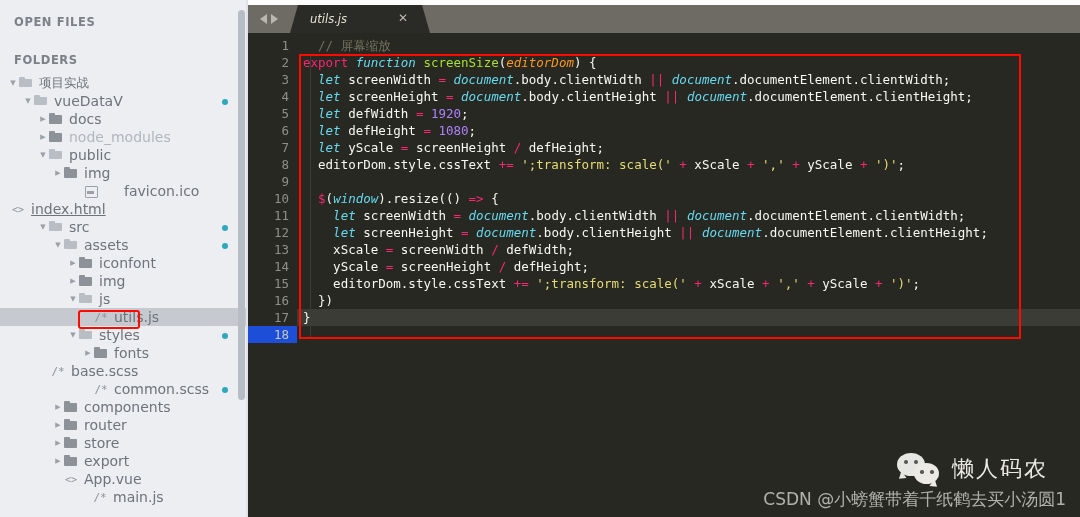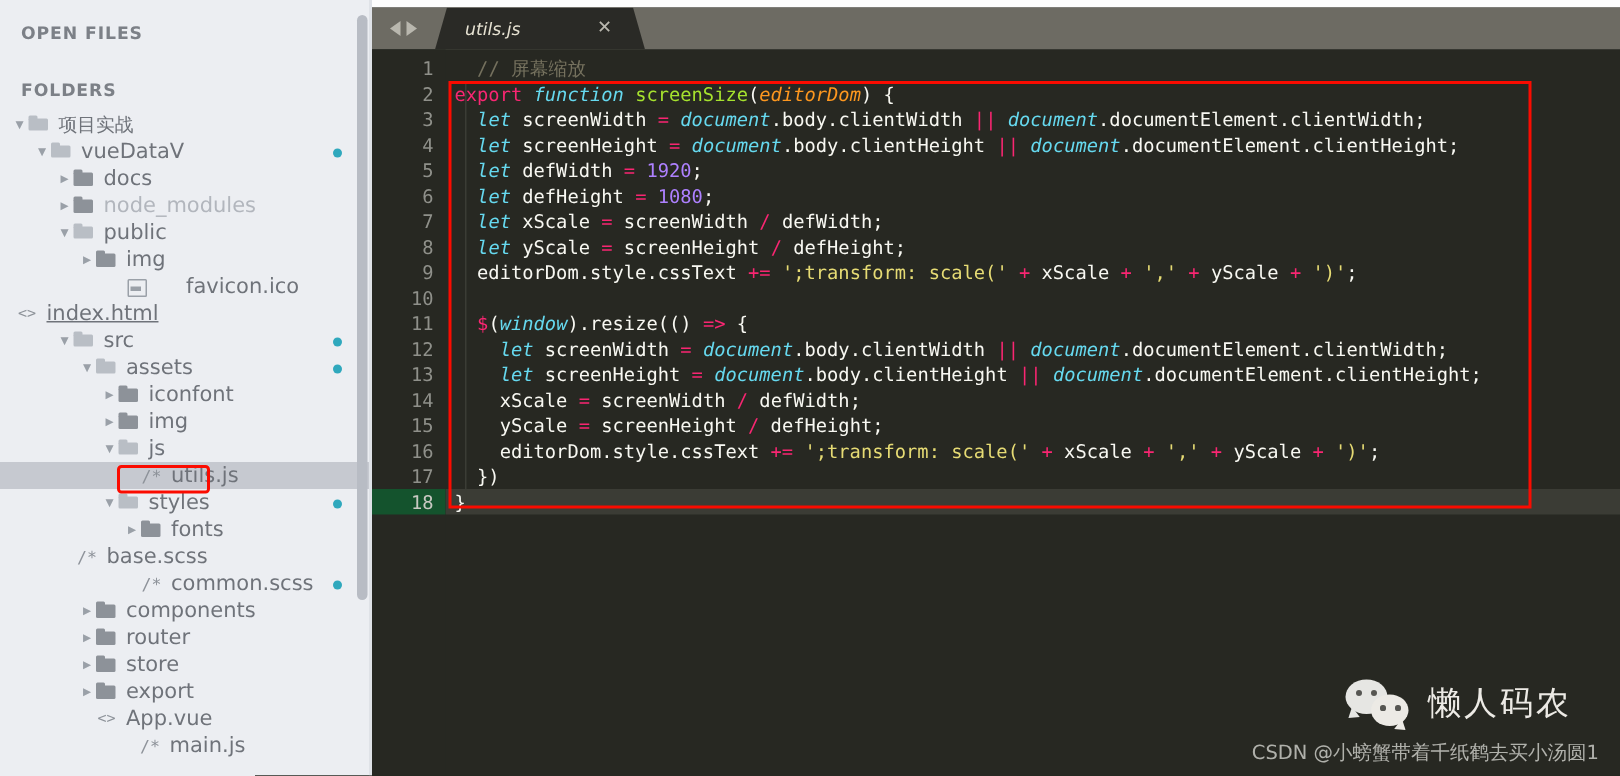--- a/index.html
+++ b/index.html
@@ -137,21 +137,21 @@
     font-size: 12.5px;
   }
   #gutter {
     width: 49px; flex: 0 0 49px; padding-top: 4px;
     background: #272822; position: relative;
   }
   .lnum {
     height: 17px; line-height: 17px; text-align: right;
     padding-right: 8px; color: #8f908a; font-size: 12.5px;
   }
-  .lnum.active { background: #14532d; color: #c8c8c2; }
+  .lnum.active { background: #1d4ed8; color: #c8c8c2; }
   #code {
     flex: 1; padding-top: 4px; position: relative; overflow: hidden;
   }
   .cl { height: 17px; line-height: 17px; white-space: pre; padding-left: 6px; }
   .cl.active-line { background: #3b3c35; }
   
   .t-com { color: #75715e; }
   .t-kw  { color: #f92672; }
   .t-kw2 { color: #66d9ef; font-style: italic; }
   .t-fn  { color: #a6e22e; }
@@ -206,21 +206,21 @@
   #wechat-icon .e1 { left: 7px;  top: 7px; }
   #wechat-icon .e2 { left: 17px; top: 7px; }
   #wechat-icon .e3 { left: 23px; top: 17px; width: 3.5px; height: 3.5px; }
   #wechat-icon .e4 { left: 33px; top: 17px; width: 3.5px; height: 3.5px; }
   #wechat-name {
     font-size: 22px; color: #eceae5; letter-spacing: 2px;
     font-family: "DejaVu Sans", sans-serif;
   }
   #csdn-watermark {
     position: absolute; right: 14px; bottom: 6px;
-    font-size: 13px; color: #c9c9c4; opacity: .85;
+    font-size: 17px; color: #c9c9c4; opacity: .85;
     font-family: "DejaVu Sans", sans-serif; white-space: nowrap;
   }
 </style>
 </head>
 <body>
 
 <div id="app">
 
   <div id="sidebar">
     <div class="side-heading" id="open-files-heading">OPEN FILES</div>
@@ -395,21 +395,20 @@
           <div class="lnum active">18</div>
         </div>
       <div id="code">
         <div id="indent-guide"></div>
       <div class="cl"><span class="t-plain">  </span><span class="t-com">// 屏幕缩放</span></div>
           <div class="cl"><span class="t-kw">export </span><span class="t-kw2">function </span><span class="t-fn">screenSize</span><span class="t-plain">(</span><span class="t-par">editorDom</span><span class="t-plain">) {</span></div>
           <div class="cl"><span class="t-plain">  </span><span class="t-kw2">let</span><span class="t-plain"> screenWidth </span><span class="t-op">=</span><span class="t-plain"> </span><span class="t-obj">document</span><span class="t-plain">.body.clientWidth </span><span class="t-op">||</span><span class="t-plain"> </span><span class="t-obj">document</span><span class="t-plain">.documentElement.clientWidth;</span></div>
           <div class="cl"><span class="t-plain">  </span><span class="t-kw2">let</span><span class="t-plain"> screenHeight </span><span class="t-op">=</span><span class="t-plain"> </span><span class="t-obj">document</span><span class="t-plain">.body.clientHeight </span><span class="t-op">||</span><span class="t-plain"> </span><span class="t-obj">document</span><span class="t-plain">.documentElement.clientHeight;</span></div>
           <div class="cl"><span class="t-plain">  </span><span class="t-kw2">let</span><span class="t-plain"> defWidth </span><span class="t-op">=</span><span class="t-plain"> </span><span class="t-num">1920</span><span class="t-plain">;</span></div>
           <div class="cl"><span class="t-plain">  </span><span class="t-kw2">let</span><span class="t-plain"> defHeight </span><span class="t-op">=</span><span class="t-plain"> </span><span class="t-num">1080</span><span class="t-plain">;</span></div>
-          <div class="cl"><span class="t-plain">  </span><span class="t-kw2">let</span><span class="t-plain"> xScale </span><span class="t-op">=</span><span class="t-plain"> screenWidth </span><span class="t-op">/</span><span class="t-plain"> defWidth;</span></div>
           <div class="cl"><span class="t-plain">  </span><span class="t-kw2">let</span><span class="t-plain"> yScale </span><span class="t-op">=</span><span class="t-plain"> screenHeight </span><span class="t-op">/</span><span class="t-plain"> defHeight;</span></div>
           <div class="cl"><span class="t-plain">  editorDom.style.cssText </span><span class="t-op">+=</span><span class="t-plain"> </span><span class="t-str">';transform: scale('</span><span class="t-op"> + </span><span class="t-plain">xScale</span><span class="t-op"> + </span><span class="t-str">','</span><span class="t-op"> + </span><span class="t-plain">yScale</span><span class="t-op"> + </span><span class="t-str">')'</span><span class="t-plain">;</span></div>
           <div class="cl"><span class="t-plain"></span></div>
           <div class="cl"><span class="t-plain">  </span><span class="t-kw">$</span><span class="t-plain">(</span><span class="t-obj">window</span><span class="t-plain">).resize(() </span><span class="t-op">=&gt;</span><span class="t-plain"> {</span></div>
           <div class="cl"><span class="t-plain">    </span><span class="t-kw2">let</span><span class="t-plain"> screenWidth </span><span class="t-op">=</span><span class="t-plain"> </span><span class="t-obj">document</span><span class="t-plain">.body.clientWidth </span><span class="t-op">||</span><span class="t-plain"> </span><span class="t-obj">document</span><span class="t-plain">.documentElement.clientWidth;</span></div>
           <div class="cl"><span class="t-plain">    </span><span class="t-kw2">let</span><span class="t-plain"> screenHeight </span><span class="t-op">=</span><span class="t-plain"> </span><span class="t-obj">document</span><span class="t-plain">.body.clientHeight </span><span class="t-op">||</span><span class="t-plain"> </span><span class="t-obj">document</span><span class="t-plain">.documentElement.clientHeight;</span></div>
           <div class="cl"><span class="t-plain">    xScale </span><span class="t-op">=</span><span class="t-plain"> screenWidth </span><span class="t-op">/</span><span class="t-plain"> defWidth;</span></div>
           <div class="cl"><span class="t-plain">    yScale </span><span class="t-op">=</span><span class="t-plain"> screenHeight </span><span class="t-op">/</span><span class="t-plain"> defHeight;</span></div>
           <div class="cl"><span class="t-plain">    editorDom.style.cssText </span><span class="t-op">+=</span><span class="t-plain"> </span><span class="t-str">';transform: scale('</span><span class="t-op"> + </span><span class="t-plain">xScale</span><span class="t-op"> + </span><span class="t-str">','</span><span class="t-op"> + </span><span class="t-plain">yScale</span><span class="t-op"> + </span><span class="t-str">')'</span><span class="t-plain">;</span></div>
           <div class="cl"><span class="t-plain">  })</span></div>

